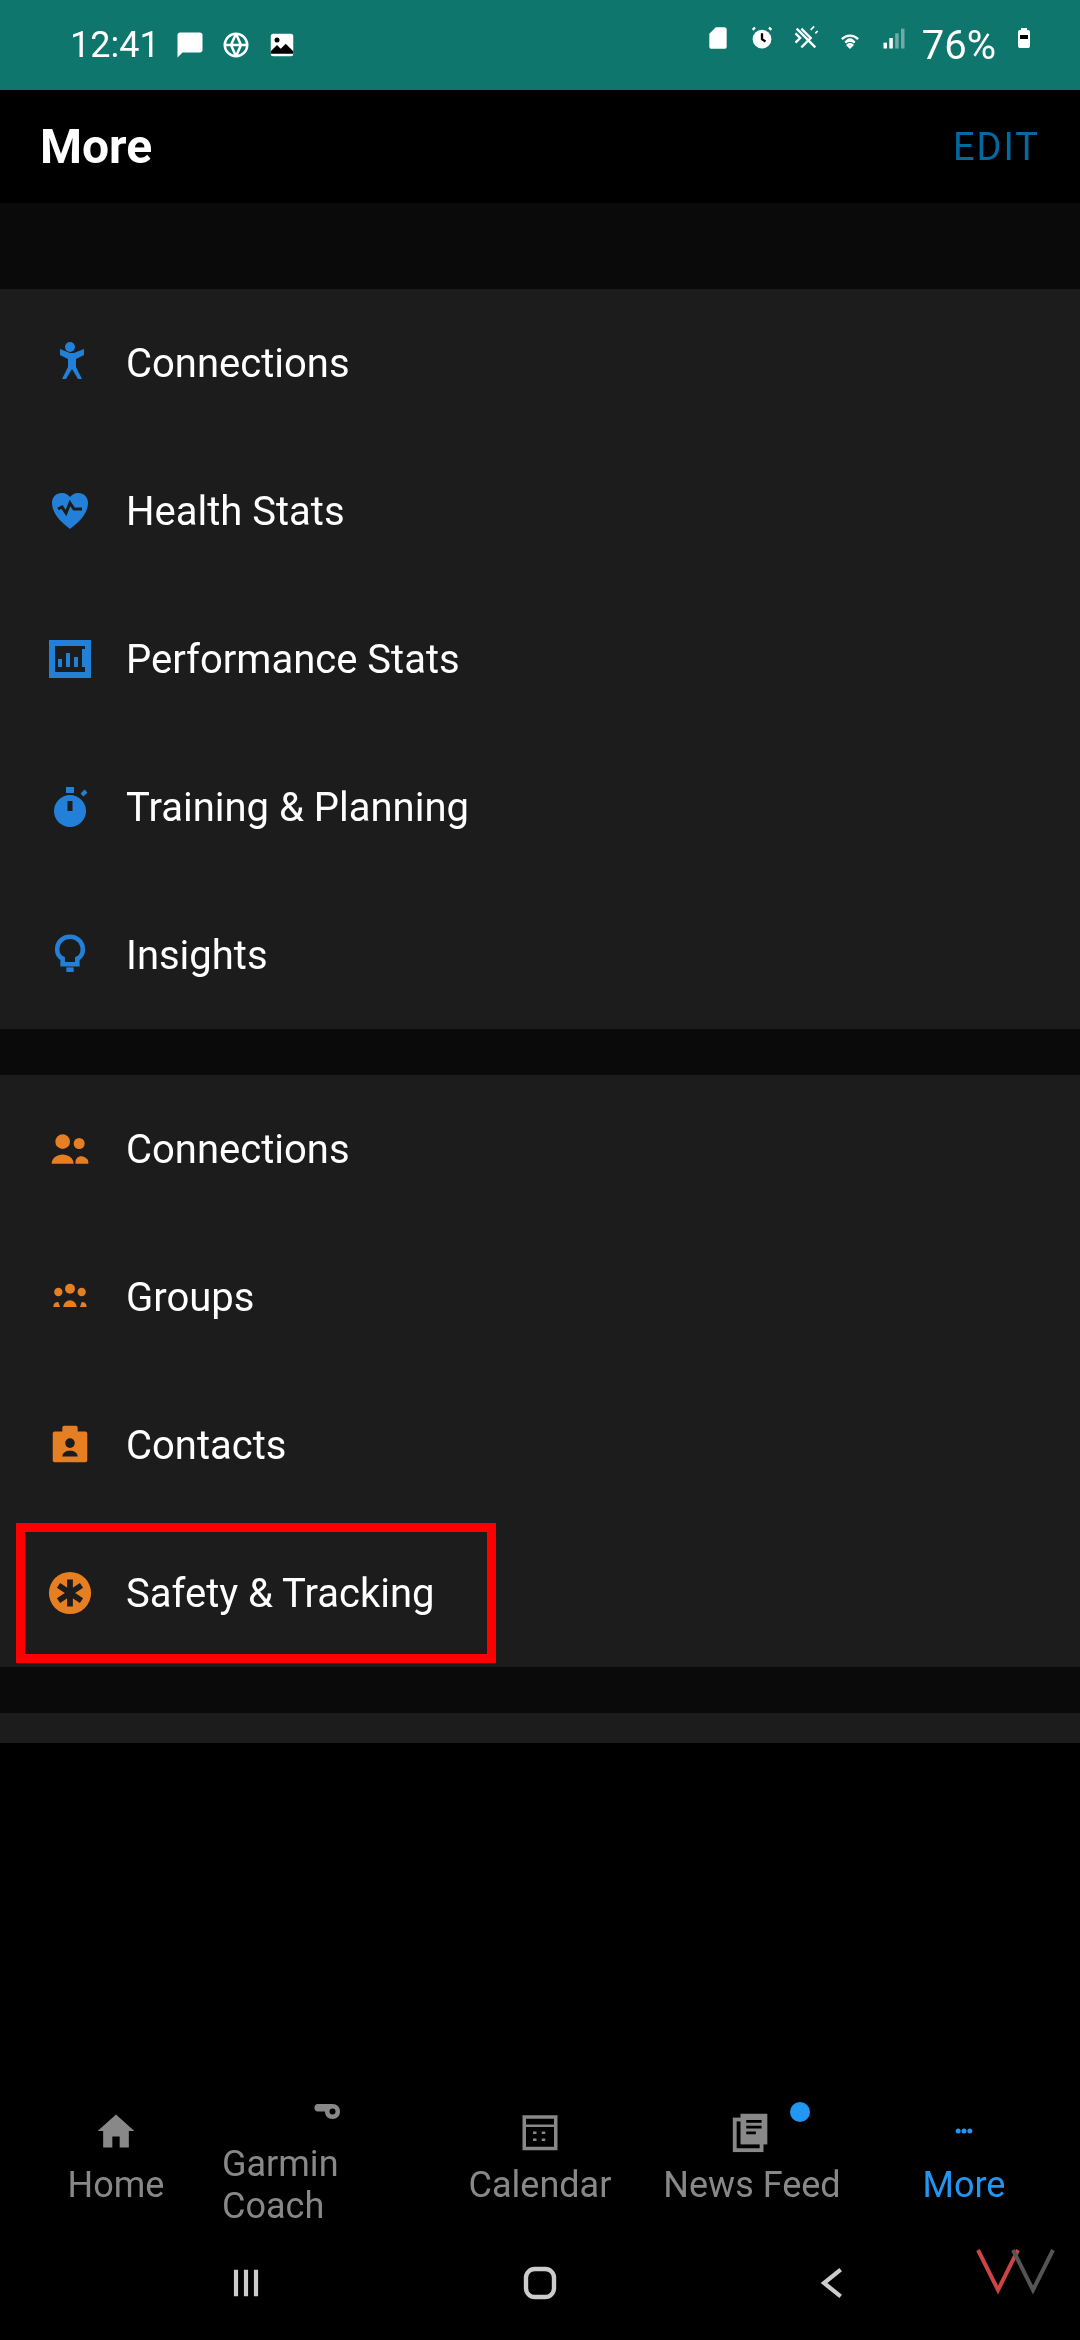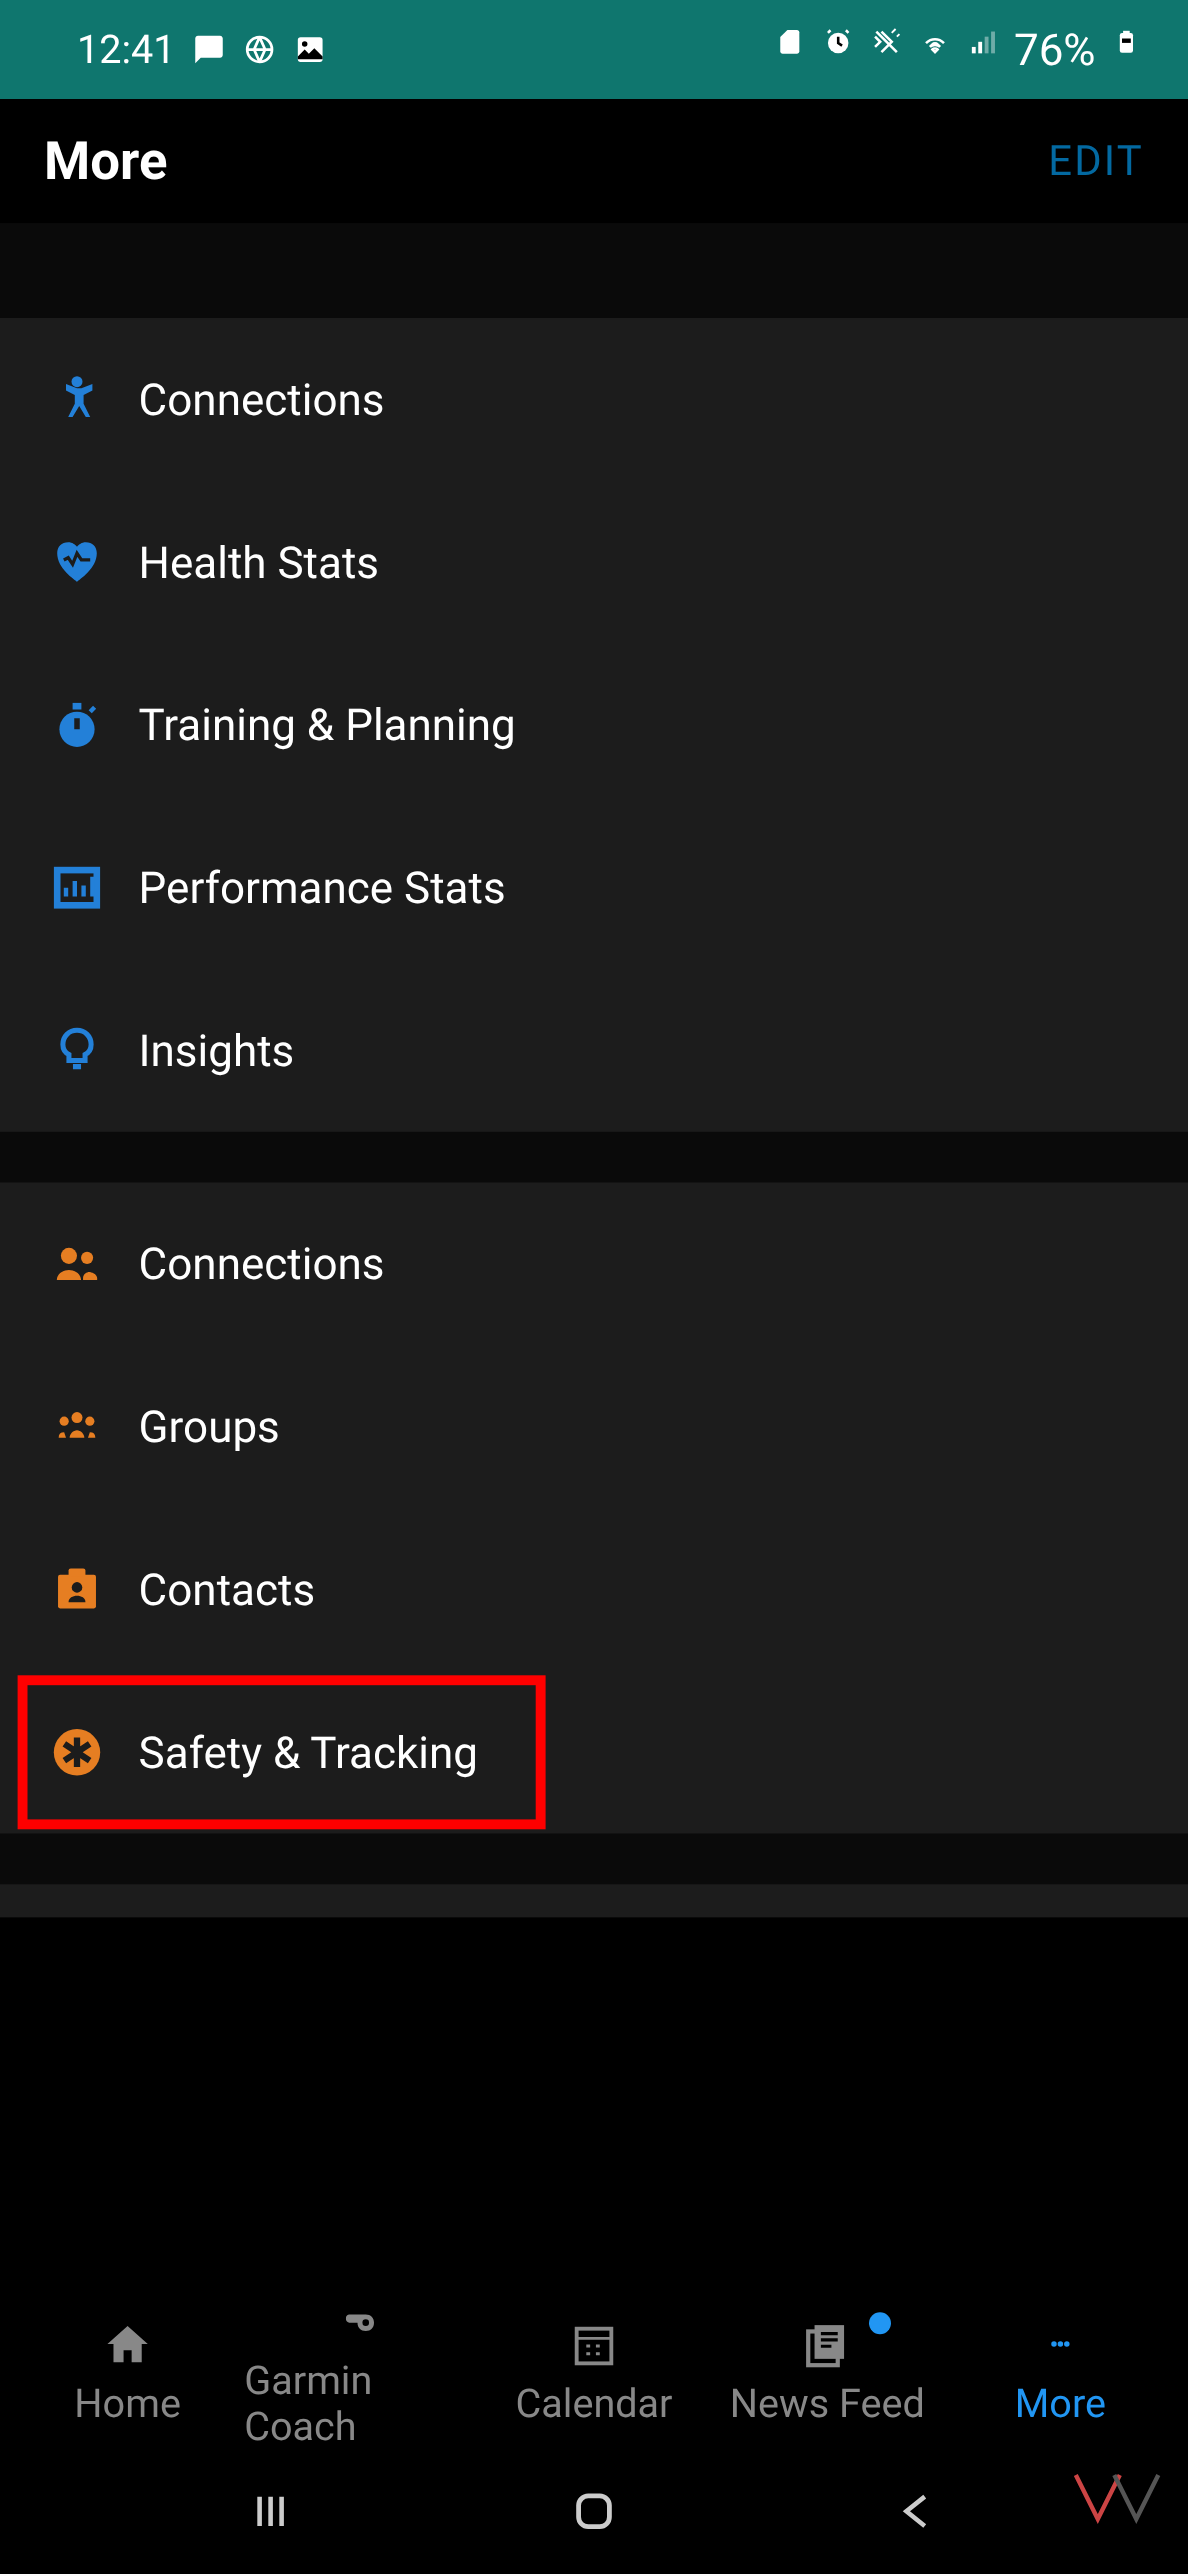--- a/index.html
+++ b/index.html
@@ -281,37 +281,37 @@
       <span class="icon-wrap icon-blue">
         <svg viewBox="0 0 24 24" width="48" height="48" fill="currentColor">
             <path d="M12 21c-1-1-9-6-9-13 0-3 2-5 5-5 2 0 3 1 4 2 1-1 2-2 4-2 3 0 5 2 5 5 0 7-8 12-9 13z"></path>
             <path d="M6 11l2-1 2 3 2-5 2 3h4" stroke="#1c1c1c" stroke-width="1.5" fill="none"></path>
           </svg>
       </span>
       <span class="menu-label">Health Stats</span>
     </div>
     <div class="menu-item">
       <span class="icon-wrap icon-blue">
+        <svg viewBox="0 0 24 24" width="48" height="48" fill="none" stroke="currentColor" stroke-width="3">
+            <rect x="3" y="4" width="18" height="16"></rect>
+            <path d="M7 16v-4M11 16v-7M15 16v-5M19 16v-9" stroke-width="2"></path>
+          </svg>
+      </span>
+      <span class="menu-label">Performance Stats</span>
+    </div>
+    <div class="menu-item">
+      <span class="icon-wrap icon-blue">
         <svg viewBox="0 0 24 24" width="48" height="48" fill="currentColor">
             <circle cx="12" cy="14" r="8"></circle>
             <rect x="10" y="2" width="4" height="3"></rect>
             <path d="M18 6l2-2" stroke="currentColor" stroke-width="2"></path>
             <path d="M12 9v5" stroke="#1c1c1c" stroke-width="2.5"></path>
           </svg>
       </span>
       <span class="menu-label">Training &amp; Planning</span>
-    </div>
-    <div class="menu-item">
-      <span class="icon-wrap icon-blue">
-        <svg viewBox="0 0 24 24" width="48" height="48" fill="none" stroke="currentColor" stroke-width="3">
-            <rect x="3" y="4" width="18" height="16"></rect>
-            <path d="M7 16v-4M11 16v-7M15 16v-5M19 16v-9" stroke-width="2"></path>
-          </svg>
-      </span>
-      <span class="menu-label">Performance Stats</span>
     </div>
     <div class="menu-item">
       <span class="icon-wrap icon-blue">
         <svg viewBox="0 0 24 24" width="44" height="48" fill="none" stroke="currentColor" stroke-width="2.5">
             <path d="M12 2c4 0 7 3 7 7 0 2-1 4-3 5v3h-8v-3c-2-1-3-3-3-5 0-4 3-7 7-7z"></path>
             <path d="M10 20h4"></path>
           </svg>
       </span>
       <span class="menu-label">Insights</span>
     </div>

